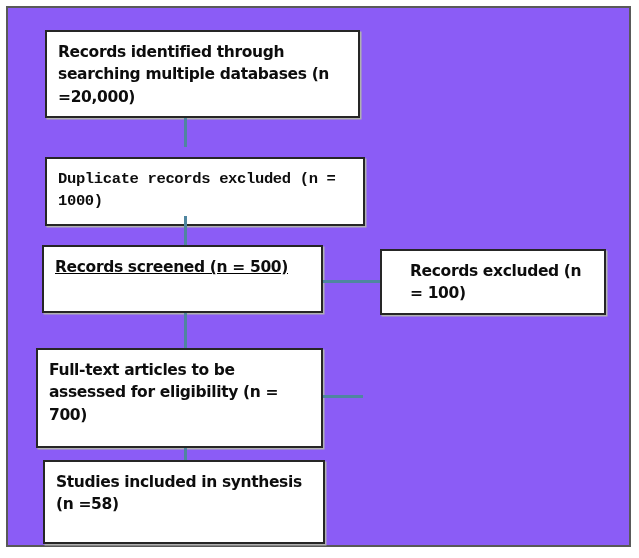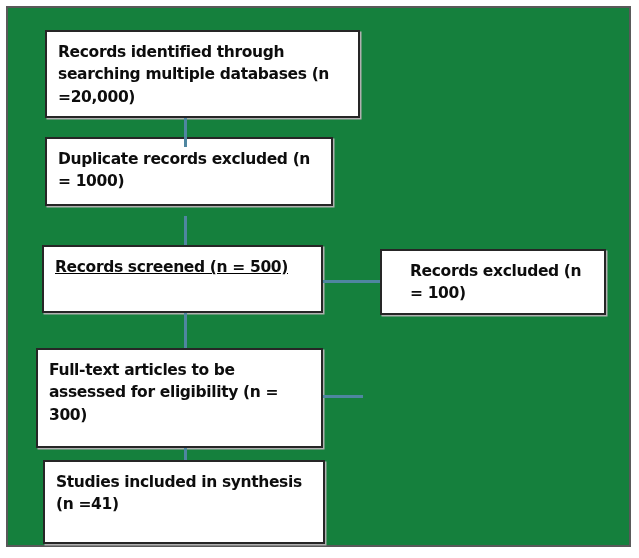--- a/index.html
+++ b/index.html
@@ -16,42 +16,42 @@
     overflow: hidden;
   }
   #outer-frame {
     position: absolute;
     left: 6px;
     top: 6px;
     width: 625px;
     height: 541px;
     border: 2px solid #595959;
     box-sizing: border-box;
-    background: #15803d;
+    background: #8b5cf6;
   }
   .flow-box {
     position: absolute;
     box-sizing: border-box;
     border: 2px solid #262626;
     background: #ffffff;
     box-shadow: 1.5px 1.5px 0 0 #b0b0b0;
     padding: 9px 10px 6px 11px;
   }
   .flow-box .box-text {
     font-weight: bold;
     font-size: 15.5px;
     line-height: 1.45;
     color: #0d0d0d;
     letter-spacing: -0.35px;
     white-space: pre-wrap;
     word-break: normal;
   }
   
   #box-identified  { left: 37px;  top: 22px;  width: 315px; height: 88px; }
-  #box-duplicates  { left: 37px;  top: 129px; width: 288px; height: 69px; }
+  #box-duplicates  { left: 37px;  top: 149px; width: 320px; height: 69px; font-family: Liberation Mono, monospace; }
   #box-screened    { left: 34px;  top: 237px; width: 281px; height: 68px; text-decoration: underline; }
   #box-fulltext    { left: 28px;  top: 340px; width: 287px; height: 100px; }
   #box-included    { left: 35px;  top: 452px; width: 282px; height: 84px; }
   
   #box-excluded-records  { left: 372px; top: 241px; width: 226px; height: 66px; padding-left: 28px; }
   #box-excluded-fulltext { left: 355px; top: 347px; width: 231px; height: 83px; }
 
   
   .connector-v {
     position: absolute;
@@ -86,26 +86,26 @@
 
     <div class="flow-box" id="box-screened">
       <div class="box-text">Records screened (n = 500)</div>
     </div>
 
     <div class="flow-box" id="box-excluded-records">
       <div class="box-text">Records excluded (n = 100)</div>
     </div>
 
     <div class="flow-box" id="box-fulltext">
-      <div class="box-text">Full-text articles to be assessed for eligibility (n = 300)</div>
+      <div class="box-text">Full-text articles to be assessed for eligibility (n = 700)</div>
     </div>
 
 
     <div class="flow-box" id="box-included">
-      <div class="box-text">Studies included in synthesis (n =41)</div>
+      <div class="box-text">Studies included in synthesis (n =58)</div>
     </div>
 
     <div class="connector-v" id="conn-1-2"></div>
     <div class="connector-v" id="conn-2-3"></div>
     <div class="connector-v" id="conn-3-4"></div>
     <div class="connector-v" id="conn-4-5"></div>
     <div class="connector-h" id="conn-3-right"></div>
     <div class="connector-h" id="conn-4-right"></div>
 
   </div>

